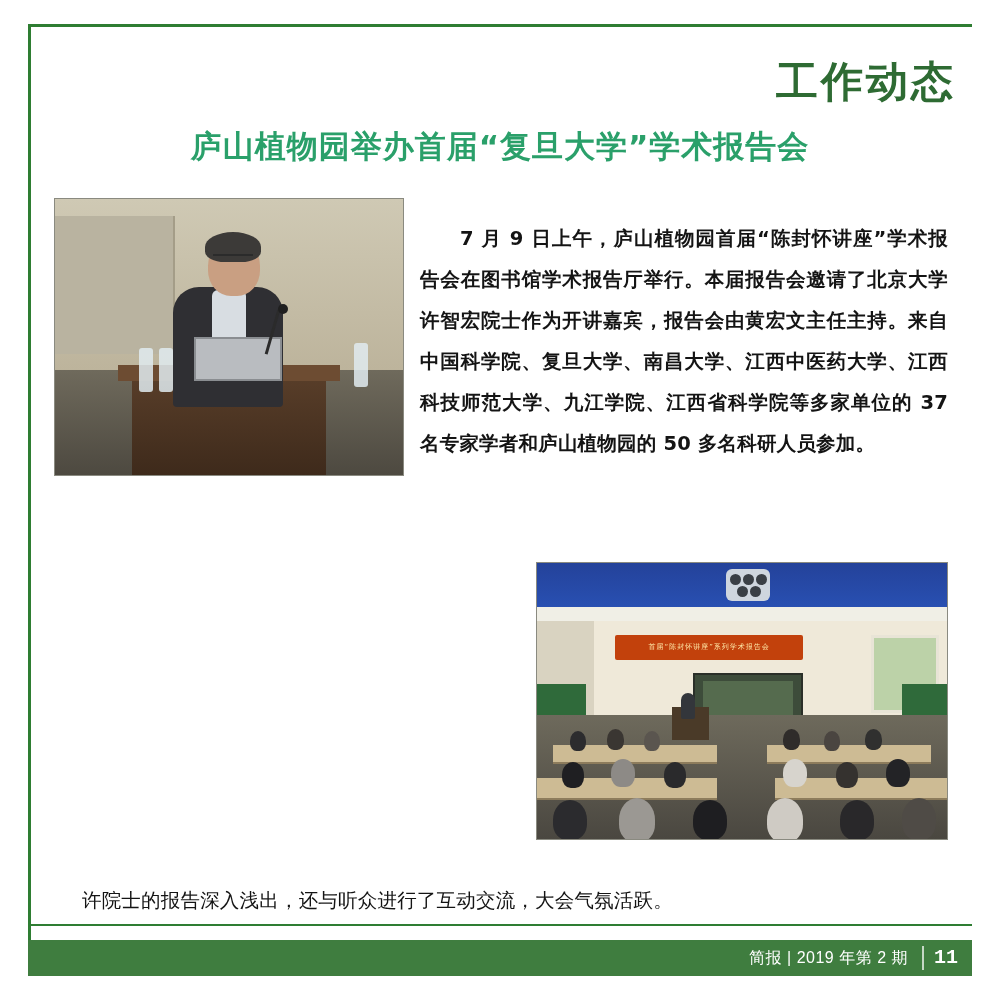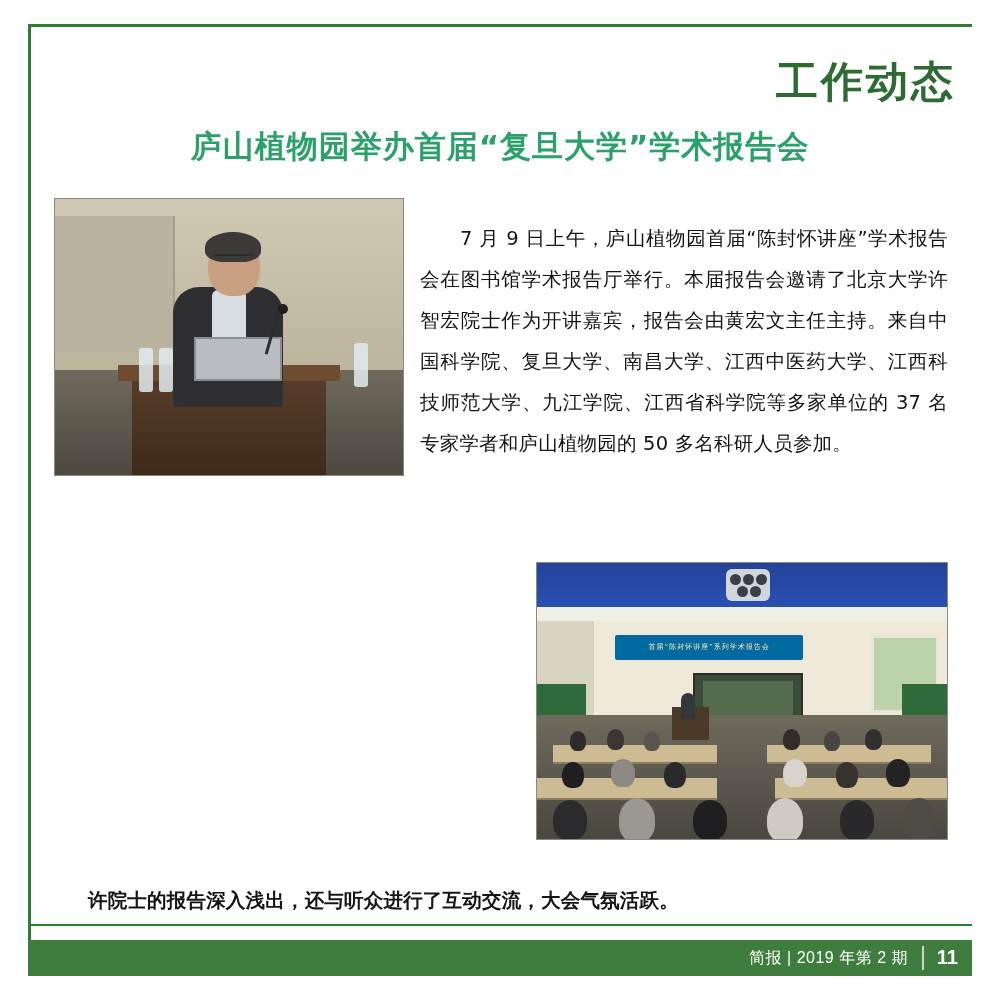--- a/index.html
+++ b/index.html
@@ -64,21 +64,21 @@
     font-family: "Liberation Sans", sans-serif;
     letter-spacing: 0.5px;
     text-align: right;
   }
   .footer-page {
     position: absolute;
     right: 42px;
     top: 946px;
     color: #ffffff;
     font-size: 20px;
-    font-family: Liberation Sans, sans-serif;
+    font-family: Liberation Mono, monospace;
     font-weight: bold;
   }
   .footer-divider {
     position: absolute;
     right: 76px;
     top: 946px;
     width: 2px;
     height: 24px;
     background: rgba(255,255,255,0.7);
   }
@@ -204,21 +204,21 @@
   }
   .p2-lamp-dot {
     position: absolute; width: 11px; height: 11px; background: #3a3f45; border-radius: 50%;
   }
   .p2-wall {
     position: absolute; left: 0; top: 21%; width: 100%; height: 34%;
     background: #efe9d9;
   }
   .p2-banner {
     position: absolute; left: 19%; top: 26%; width: 46%; height: 9%;
-    background: #0369a1; border-radius: 2px;
+    background: #c2410c; border-radius: 2px;
   }
   .p2-banner-text {
     position: absolute; left: 0; top: 0; width: 100%; height: 100%;
     color: #ffe9a8; font-size: 7px; text-align: center; line-height: 24px;
     font-family: "DejaVu Sans", sans-serif; letter-spacing: 1px;
   }
   .p2-screen {
     position: absolute; left: 38%; top: 40%; width: 26%; height: 18%;
     background: #3d4c3a; border: 2px solid #2a2f28;
   }
@@ -268,36 +268,36 @@
     line-height: 41px;
     color: #141414;
     text-align: justify;
     font-family: "DejaVu Sans", sans-serif;
     letter-spacing: 0.2px;
   }
   .para-1 {
     left: 420px;
     top: 198px;
     width: 528px;
+    font-weight: bold;
   }
   .para-2 {
     left: 54px;
     top: 482px;
     width: 894px;
   }
   .para-3 {
     left: 44px;
     top: 562px;
     width: 472px;
   }
   .para-4 {
-    left: 48px;
+    left: 42px;
     top: 860px;
     width: 894px;
-    font-weight: bold;
   }
   .indent { display: inline-block; width: 2.05em; }
 </style>
 </head>
 <body>
 
 <div class="page">
 
   <div class="rule-top"></div>
   <div class="rule-left"></div>

